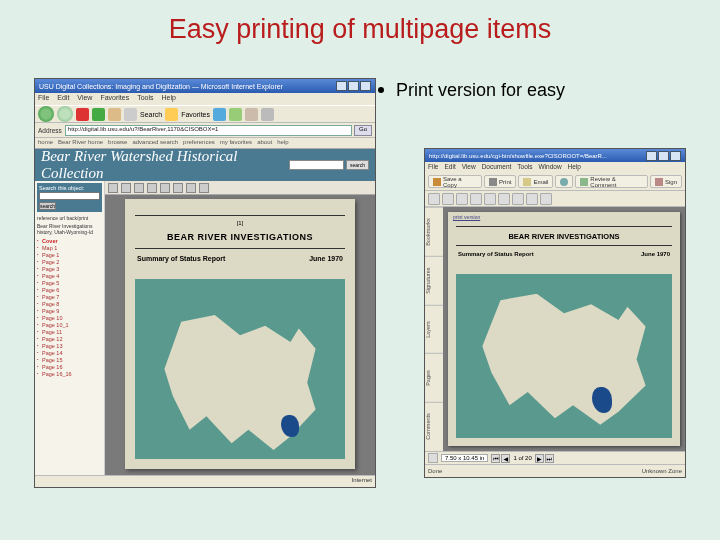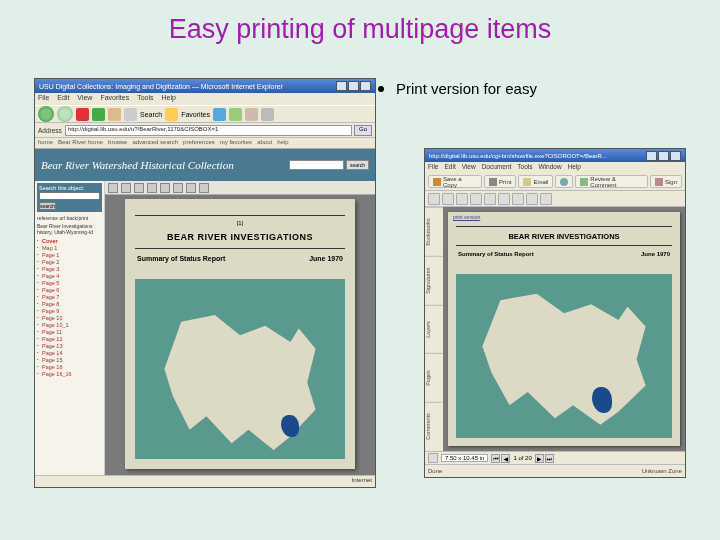--- a/index.html
+++ b/index.html
@@ -8,26 +8,26 @@
     background: #e0f0e8;
     font-family: Arial, sans-serif;
     position: relative;
     overflow: hidden;
   }
   .slide-title {
     position: absolute;
     top: 14px; left: 0; right: 0;
     text-align: center;
     font-size: 27px;
-    color: #a21caf;
+    color: #b91c1c;
   }
   .bullet-block {
     position: absolute;
     top: 80px; left: 378px;
-    font-size: 15px;
+    font-size: 18px;
     color: #000;
   }
   .bullet-block .dot {
     display: inline-block;
     width: 6px; height: 6px;
     background: #000;
     border-radius: 50%;
     vertical-align: middle;
     margin-right: 12px;
     margin-bottom: 3px;
@@ -141,21 +141,21 @@
   .site-banner {
     height: 32px;
     background: #4a7a92;
     display: flex;
     align-items: center;
     justify-content: space-between;
     padding: 0 6px;
   }
   .banner-title {
     color: #fff;
-    font-size: 11px;
+    font-size: 15px;
     font-family: 'Times New Roman', serif;
     font-style: italic;
   }
   .banner-search {
     display: flex;
     gap: 2px;
   }
   .banner-search input {
     width: 55px; height: 10px;
     font-size: 6px;

